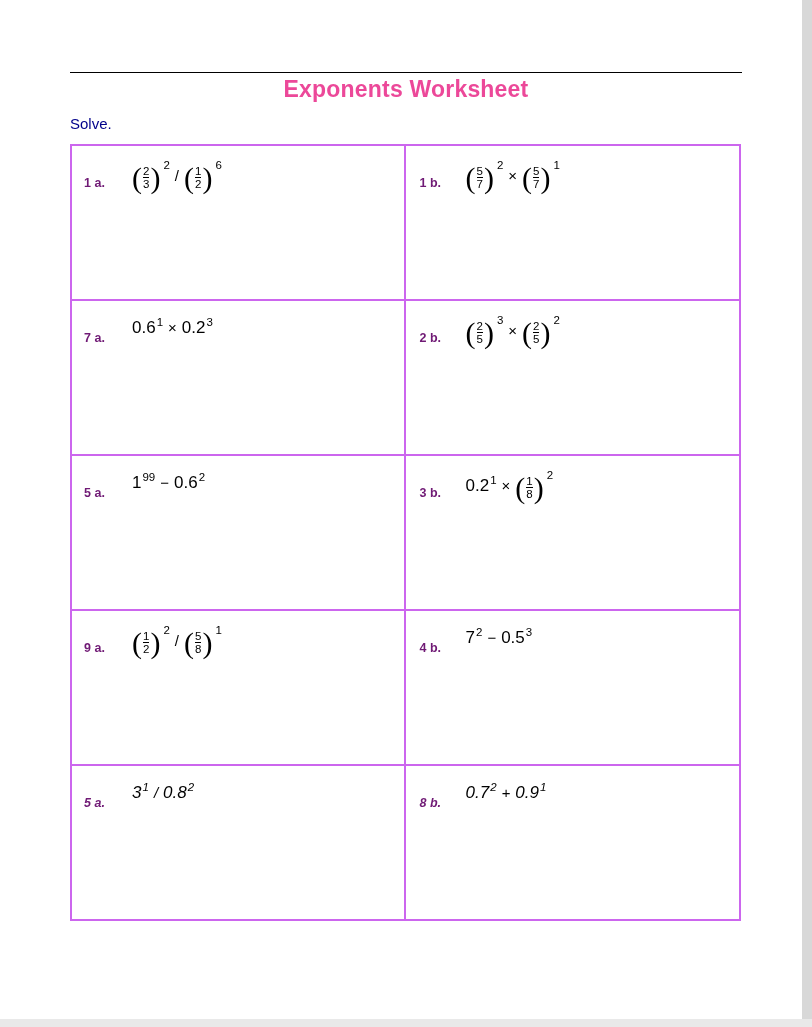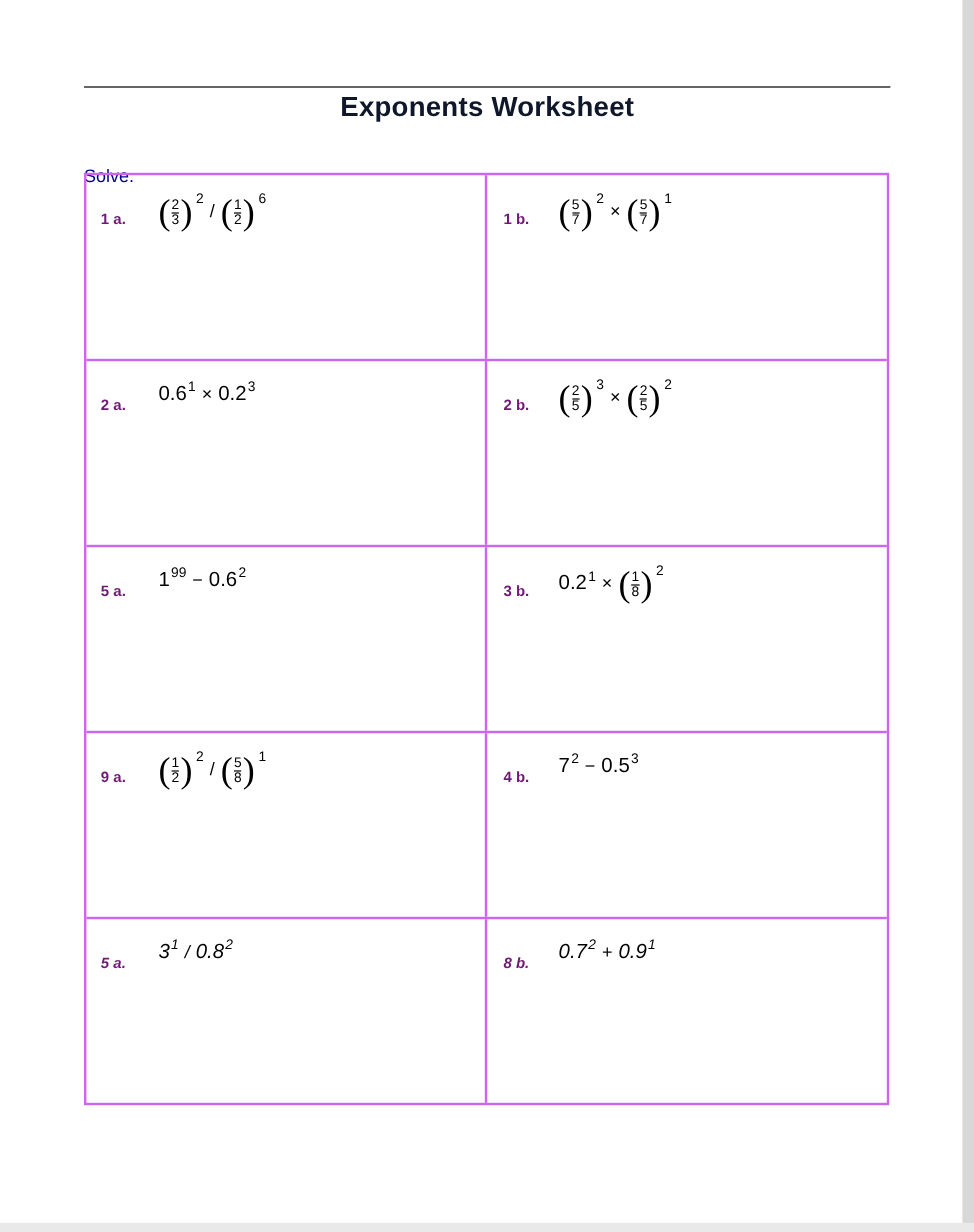--- a/index.html
+++ b/index.html
@@ -44,30 +44,29 @@
     background: #000000;
   }
   .title {
     position: absolute;
     left: 70px;
     top: 76px;
     width: 672px;
     text-align: center;
     font-size: 23px;
     font-weight: bold;
-    color: #0f172a;
+    color: #ec4899;
     letter-spacing: 0.2px;
   }
   .instruction {
     position: absolute;
     left: 70px;
     top: 115px;
     font-size: 15px;
     color: #00008b;
-    margin-top: 24px;
   }
 
   .grid {
     position: absolute;
     left: 70px;
     top: 144px;
     width: 671px;
     border: 2px solid #cc66ee;
     box-sizing: border-box;
   }
@@ -176,21 +175,21 @@
           <div class="qlabel">1 a.</div>
           <div class="expr" title="(2/3)^2 / (1/2)^6"><span class="fracwrap"><span class="paren">(</span><span class="frac"><span class="n">2</span><span class="d">3</span></span><span class="paren">)</span><span class="fracexp">2</span></span><span class="op">/</span><span class="fracwrap"><span class="paren">(</span><span class="frac"><span class="n">1</span><span class="d">2</span></span><span class="paren">)</span><span class="fracexp">6</span></span></div>
         </div>
         <div class="cell right">
           <div class="qlabel">1 b.</div>
           <div class="expr" title="(5/7)^2 × (5/7)^1"><span class="fracwrap"><span class="paren">(</span><span class="frac"><span class="n">5</span><span class="d">7</span></span><span class="paren">)</span><span class="fracexp">2</span></span><span class="op">×</span><span class="fracwrap"><span class="paren">(</span><span class="frac"><span class="n">5</span><span class="d">7</span></span><span class="paren">)</span><span class="fracexp">1</span></span></div>
         </div>
       </div>
       <div class="row">
         <div class="cell">
-          <div class="qlabel">2 a.</div>
+          <div class="qlabel">7 a.</div>
           <div class="expr" title="0.6^1 × 0.2^3"><span class="num">0.6<sup class="exp">1</sup></span><span class="op">×</span><span class="num">0.2<sup class="exp">3</sup></span></div>
         </div>
         <div class="cell right">
           <div class="qlabel">2 b.</div>
           <div class="expr" title="(2/5)^3 × (2/5)^2"><span class="fracwrap"><span class="paren">(</span><span class="frac"><span class="n">2</span><span class="d">5</span></span><span class="paren">)</span><span class="fracexp">3</span></span><span class="op">×</span><span class="fracwrap"><span class="paren">(</span><span class="frac"><span class="n">2</span><span class="d">5</span></span><span class="paren">)</span><span class="fracexp">2</span></span></div>
         </div>
       </div>
       <div class="row">
         <div class="cell">
           <div class="qlabel">5 a.</div>

